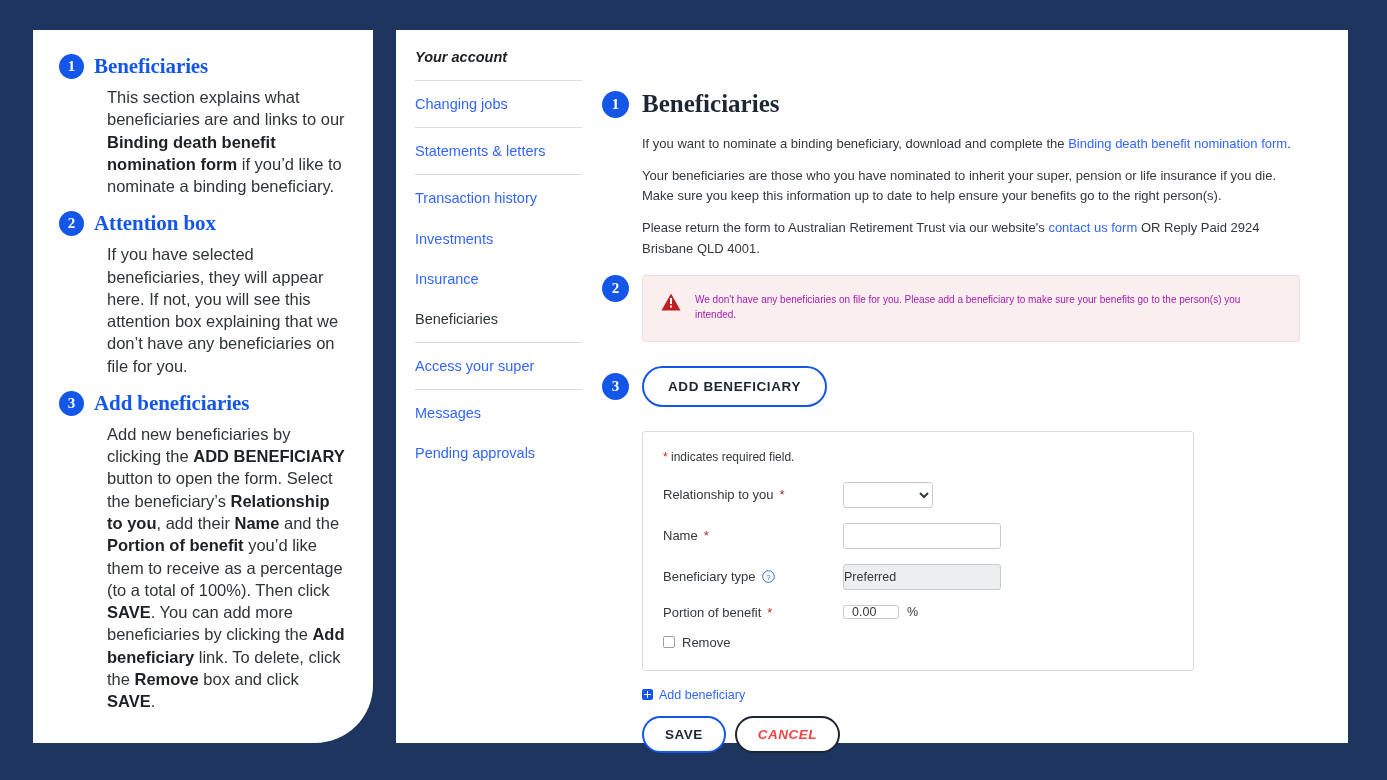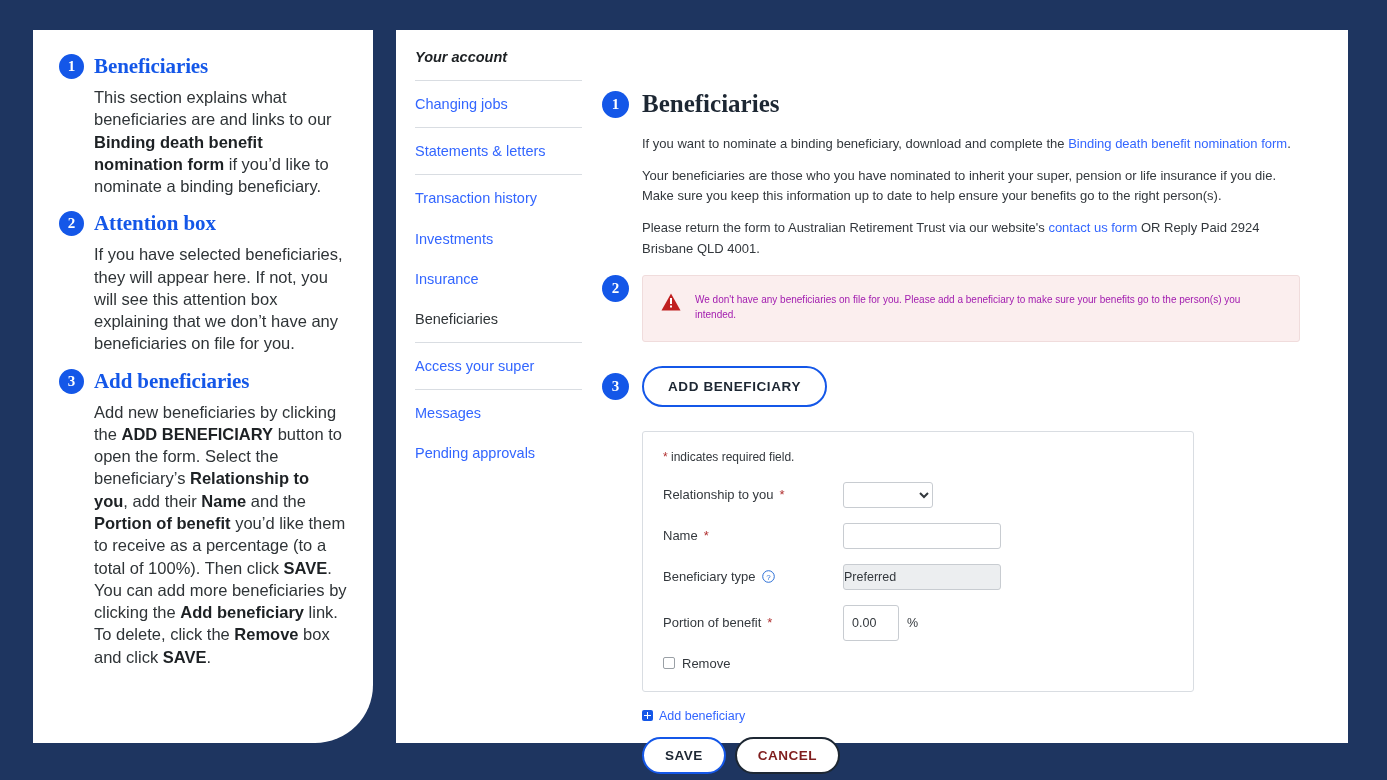--- a/index.html
+++ b/index.html
@@ -51,21 +51,21 @@
 
   .ann-title {
     font-family: "Liberation Serif", serif;
     font-size: 21px;
     font-weight: 700;
     color: #1457e8;
     letter-spacing: -0.1px;
   }
 
   .ann-body {
-    margin-left: 35px;
+    margin-left: 48px;
     font-size: 16.5px;
     line-height: 1.35;
     color: #2f3437;
   }
   .ann-body b { font-weight: 700; color: #1d2124; }
 
   .ann-block.sp1 { margin-bottom: 14px; }
   .ann-block.sp2 { margin-bottom: 14px; }
 
   
@@ -230,21 +230,21 @@
     border: 1px solid #c8ccd1;
     border-radius: 3px;
     background: #eceef0;
     font-size: 12.5px;
     color: #33383d;
     padding: 0 0;
     display: flex; align-items: center;
   }
   .pct-wrap { display: flex; align-items: center; gap: 8px; }
   .pct {
-    width: 56px; height: 36px;
+    width: 56px; height: 14px;
     border: 1px solid #c8ccd1;
     border-radius: 3px;
     background: #fff;
     font-size: 12.5px;
     color: #33383d;
     padding: 0 8px;
     font-family: "Liberation Sans", sans-serif;
   }
   .pct-sign { font-size: 12.5px; color: #33383d; }
 
@@ -287,21 +287,21 @@
     border-radius: 20px;
     background: #fff;
     font-family: "Liberation Sans", sans-serif;
     font-size: 13.5px;
     font-weight: 700;
     letter-spacing: 0.5px;
     padding: 9px 21px;
     cursor: pointer;
   }
   .pill.save { border: 2px solid #1457e8; color: #1d2733; }
-  .pill.cancel { border: 2px solid #1d2733; color: #7f1d1d; }
+  .pill.cancel { border: 2px solid #1d2733; color: #ef4444; font-style: italic; }
 </style>
 </head>
 <body>
 
 <div class="left-card">
 
   <div class="ann-block sp1">
     <div class="ann-head">
       <div class="badge">1</div>
       <div class="ann-title">Beneficiaries</div>

